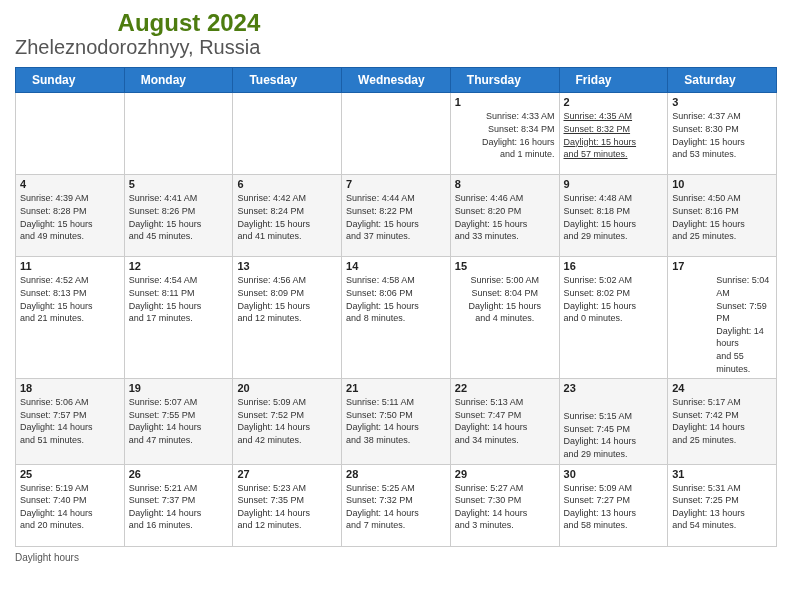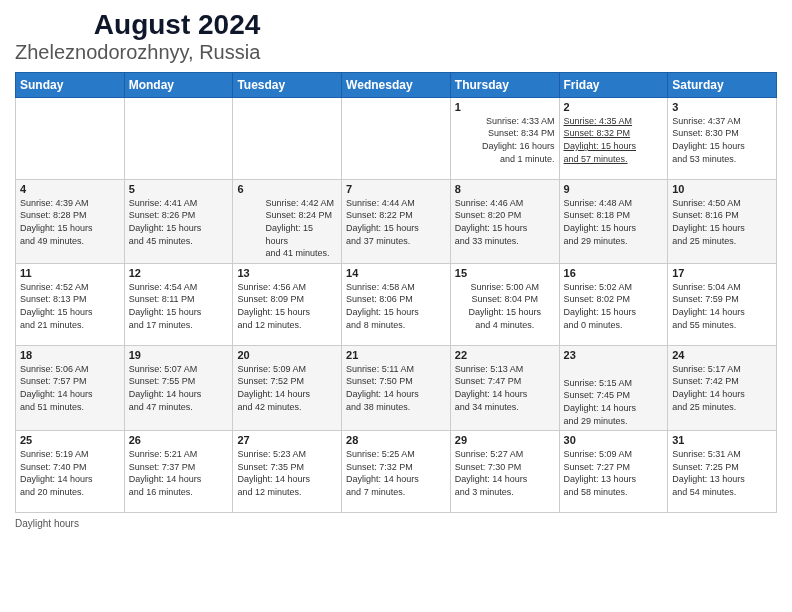--- a/index.html
+++ b/index.html
@@ -36,40 +36,40 @@
       color: #2196f3;
     }
     .logo-icon {
       width: 28px;
       height: 28px;
     }
     .title-block {
       text-align: right;
     }
     .month-year {
-      font-size: 28px;
+      font-size: 24px;
       font-weight: bold;
-      color: #0f172a;
+      color: #4d7c0f;
       line-height: 1.1;
     }
     .location {
       font-size: 20px;
       color: #555;
     }
     .calendar {
       width: 100%;
       border-collapse: collapse;
       table-layout: fixed;
     }
     .calendar th {
       background: #2979c9;
       color: #fff;
       font-size: 12px;
       font-weight: bold;
-      padding: 5px 4px;
+      padding: 5px 16px;
       text-align: left;
       border: 1px solid #1a5fa8;
       margin-top: 28px;
     }
     .calendar td {
       border: 1px solid #ccc;
       vertical-align: top;
       padding: 3px 4px;
       height: 82px;
       background: #fff;
@@ -162,21 +162,21 @@
           </td>
           <td>
             <span class="day-number">5</span>
             <div class="day-info" style="white-space: pre-line;">Sunrise: 4:41 AM
 Sunset: 8:26 PM
 Daylight: 15 hours
 and 45 minutes.</div>
           </td>
           <td>
             <span class="day-number">6</span>
-            <div class="day-info" style="white-space: pre-line; margin-left: 28px;">Sunrise: 4:42 AM
+            <div class="day-info" style="white-space: pre-line;">Sunrise: 4:42 AM
 Sunset: 8:24 PM
 Daylight: 15 hours
 and 41 minutes.</div>
           </td>
           <td>
             <span class="day-number">7</span>
             <div class="day-info" style="white-space: pre-line;">Sunrise: 4:44 AM
 Sunset: 8:22 PM
 Daylight: 15 hours
 and 37 minutes.</div>
@@ -241,21 +241,21 @@
           </td>
           <td>
             <span class="day-number">16</span>
             <div class="day-info" style="white-space: pre-line;">Sunrise: 5:02 AM
 Sunset: 8:02 PM
 Daylight: 15 hours
 and 0 minutes.</div>
           </td>
           <td>
             <span class="day-number">17</span>
-            <div class="day-info" style="white-space: pre-line;">Sunrise: 5:04 AM
+            <div class="day-info" style="white-space: pre-line; margin-left: 44px;">Sunrise: 5:04 AM
 Sunset: 7:59 PM
 Daylight: 14 hours
 and 55 minutes.</div>
           </td>
         </tr>
         <tr>
           <td>
             <span class="day-number">18</span>
             <div class="day-info" style="white-space: pre-line;">Sunrise: 5:06 AM
 Sunset: 7:57 PM

